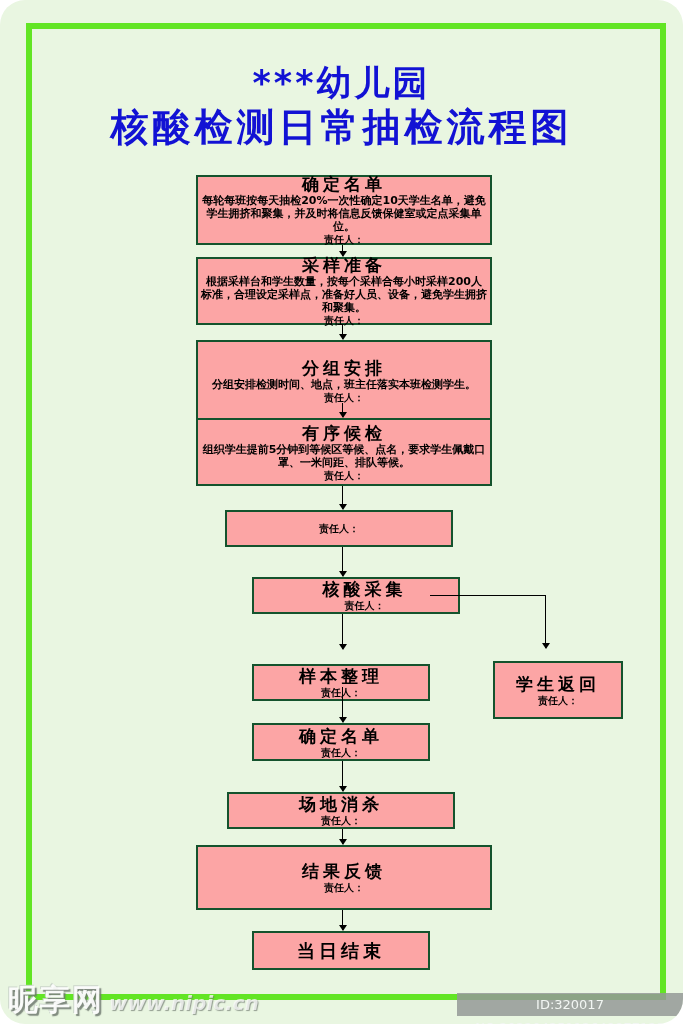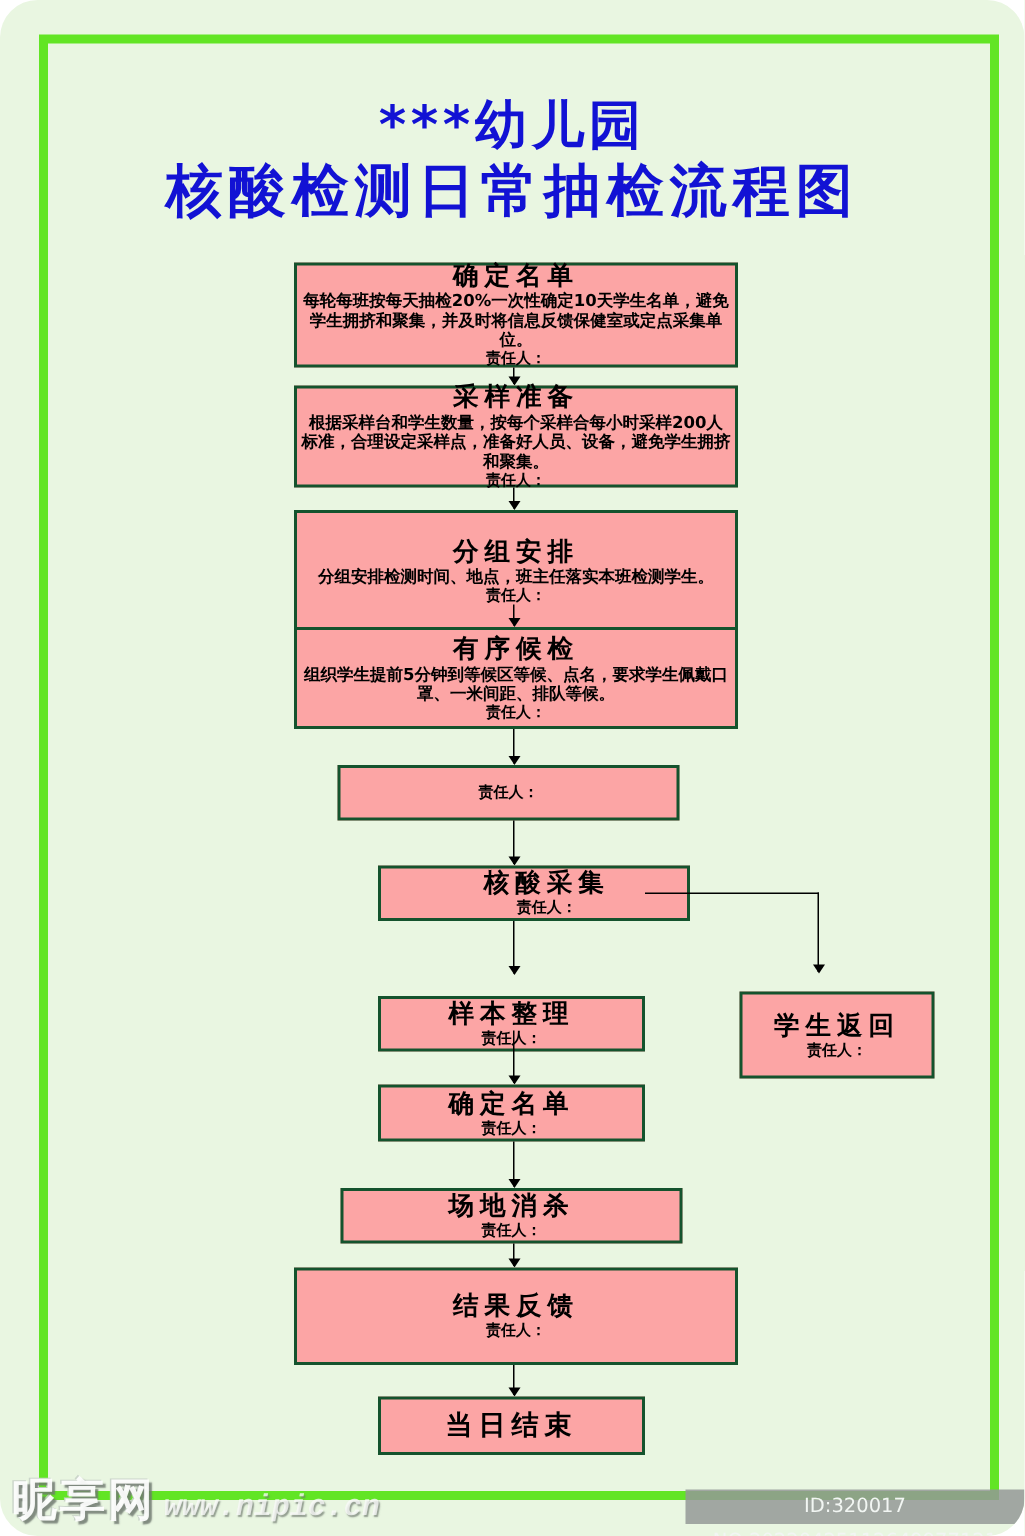--- a/index.html
+++ b/index.html
@@ -81,21 +81,20 @@
   }
   .wm-site {
     font-size:30px; font-weight:700; letter-spacing:2px;
     color:rgba(255,255,255,0.92);
     text-shadow:2px 2px 1px rgba(110,120,110,0.85), -1px -1px 0 rgba(200,210,200,0.9);
   }
   .wm-url {
     font-size:20px; font-weight:bold; font-style:italic;
     color:rgba(250,250,250,0.78);
     text-shadow:1px 1px 1px rgba(110,120,110,0.7);
-    font-family:Liberation Mono, monospace;
   }
   .wm-bar {
     position:absolute; left:457px; top:993px; width:226px; height:23px;
     background:rgba(148,153,150,0.85);
     color:#f2f6f3; font-size:13px; line-height:23px; text-align:center;
   }
 </style>
 </head>
 <body>
 

